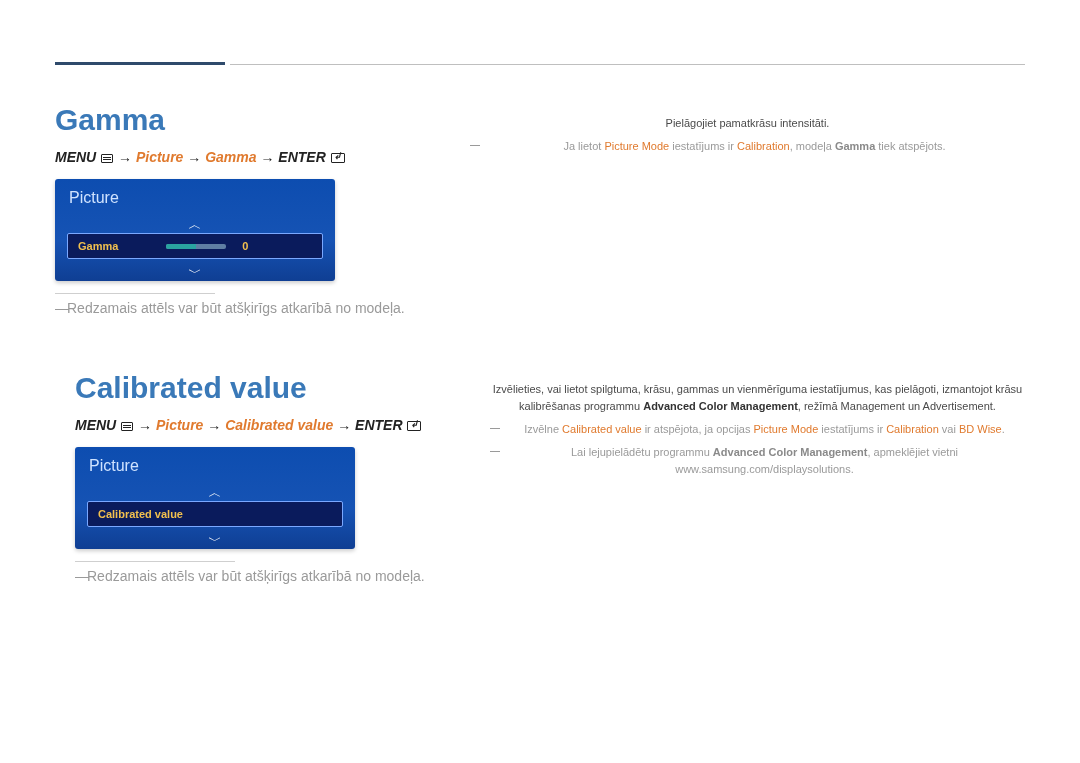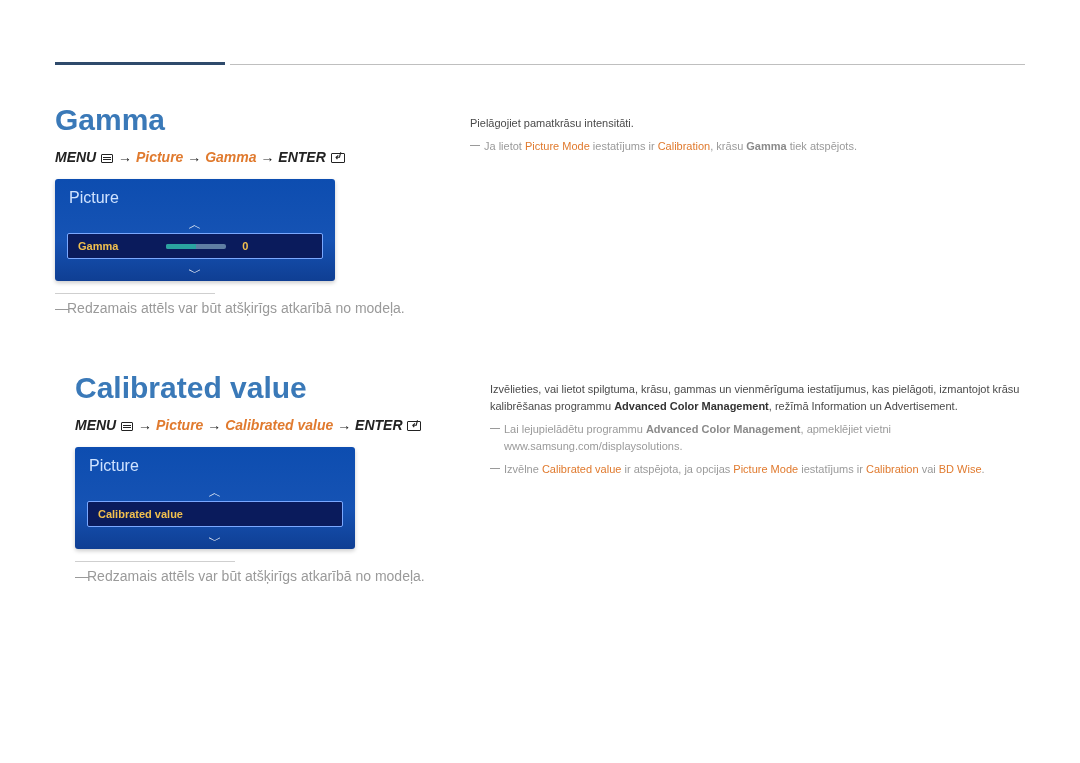--- a/index.html
+++ b/index.html
@@ -159,21 +159,21 @@
 
   .right-col {
     position: absolute;
     left: 415px;
     right: 0;
     top: 12px;
     font-size: 11px;
     color: #4a4a4a;
     line-height: 1.55;
   }
-  .right-col p { margin-bottom: 6px; }
+  .right-col p { margin-bottom: 6px; text-align: center; }
   .right-col .note-line {
     color: #9a9a9a;
     position: relative;
     padding-left: 14px;
     margin-bottom: 6px;
   }
   .right-col .note-line::before {
     content: "";
     position: absolute;
     left: 0; top: 7px;
@@ -232,21 +232,21 @@
         <span class="chev">﹀</span>
       </div>
     </div>
 
     <div class="subrule"></div>
     <div class="footnote">Redzamais attēls var būt atšķirīgs atkarībā no modeļa.</div>
 
     <div class="right-col">
       <p>Pielāgojiet pamatkrāsu intensitāti.</p>
       <p class="note-line">
-        <span>Ja lietot </span><span class="orange">Picture Mode</span><span> iestatījums ir </span><span class="orange">Calibration</span><span>, krāsu </span><span class="boldgray">Gamma</span><span> tiek atspējots.</span>
+        <span>Ja lietot </span><span class="orange">Picture Mode</span><span> iestatījums ir </span><span class="orange">Calibration</span><span>, modeļa </span><span class="boldgray">Gamma</span><span> tiek atspējots.</span>
       </p>
     </div>
   </div>
 
   <div class="section-wrap second">
     <h1 class="section-heading">Calibrated value</h1>
 
     <div class="breadcrumb">
       <span>MENU</span>
       <span class="menu-icon"></span>
@@ -265,24 +265,24 @@
       <div class="chevrons">
         <span class="chev">﹀</span>
       </div>
     </div>
 
     <div class="subrule"></div>
     <div class="footnote">Redzamais attēls var būt atšķirīgs atkarībā no modeļa.</div>
 
     <div class="right-col" style="top:10px;">
       <p>
-        <span>Izvēlieties, vai lietot spilgtuma, krāsu, gammas un vienmērīguma iestatījumus, kas pielāgoti, izmantojot krāsu kalibrēšanas programmu </span><span class="bold">Advanced Color Management</span><span>, režīmā Information un Advertisement.</span>
+        <span>Izvēlieties, vai lietot spilgtuma, krāsu, gammas un vienmērīguma iestatījumus, kas pielāgoti, izmantojot krāsu kalibrēšanas programmu </span><span class="bold">Advanced Color Management</span><span>, režīmā Management un Advertisement.</span>
+      </p>
+      <p class="note-line">
+        <span>Izvēlne </span><span class="orange">Calibrated value</span><span> ir atspējota, ja opcijas </span><span class="orange">Picture Mode</span><span> iestatījums ir </span><span class="orange">Calibration</span><span> vai </span><span class="orange">BD Wise</span><span>.</span>
       </p>
       <p class="note-line">
         <span>Lai lejupielādētu programmu </span><span class="boldgray">Advanced Color Management</span><span>, apmeklējiet vietni www.samsung.com/displaysolutions.</span>
       </p>
-      <p class="note-line">
-        <span>Izvēlne </span><span class="orange">Calibrated value</span><span> ir atspējota, ja opcijas </span><span class="orange">Picture Mode</span><span> iestatījums ir </span><span class="orange">Calibration</span><span> vai </span><span class="orange">BD Wise</span><span>.</span>
-      </p>
     </div>
   </div>
 
 </div>
 
 </body></html>

